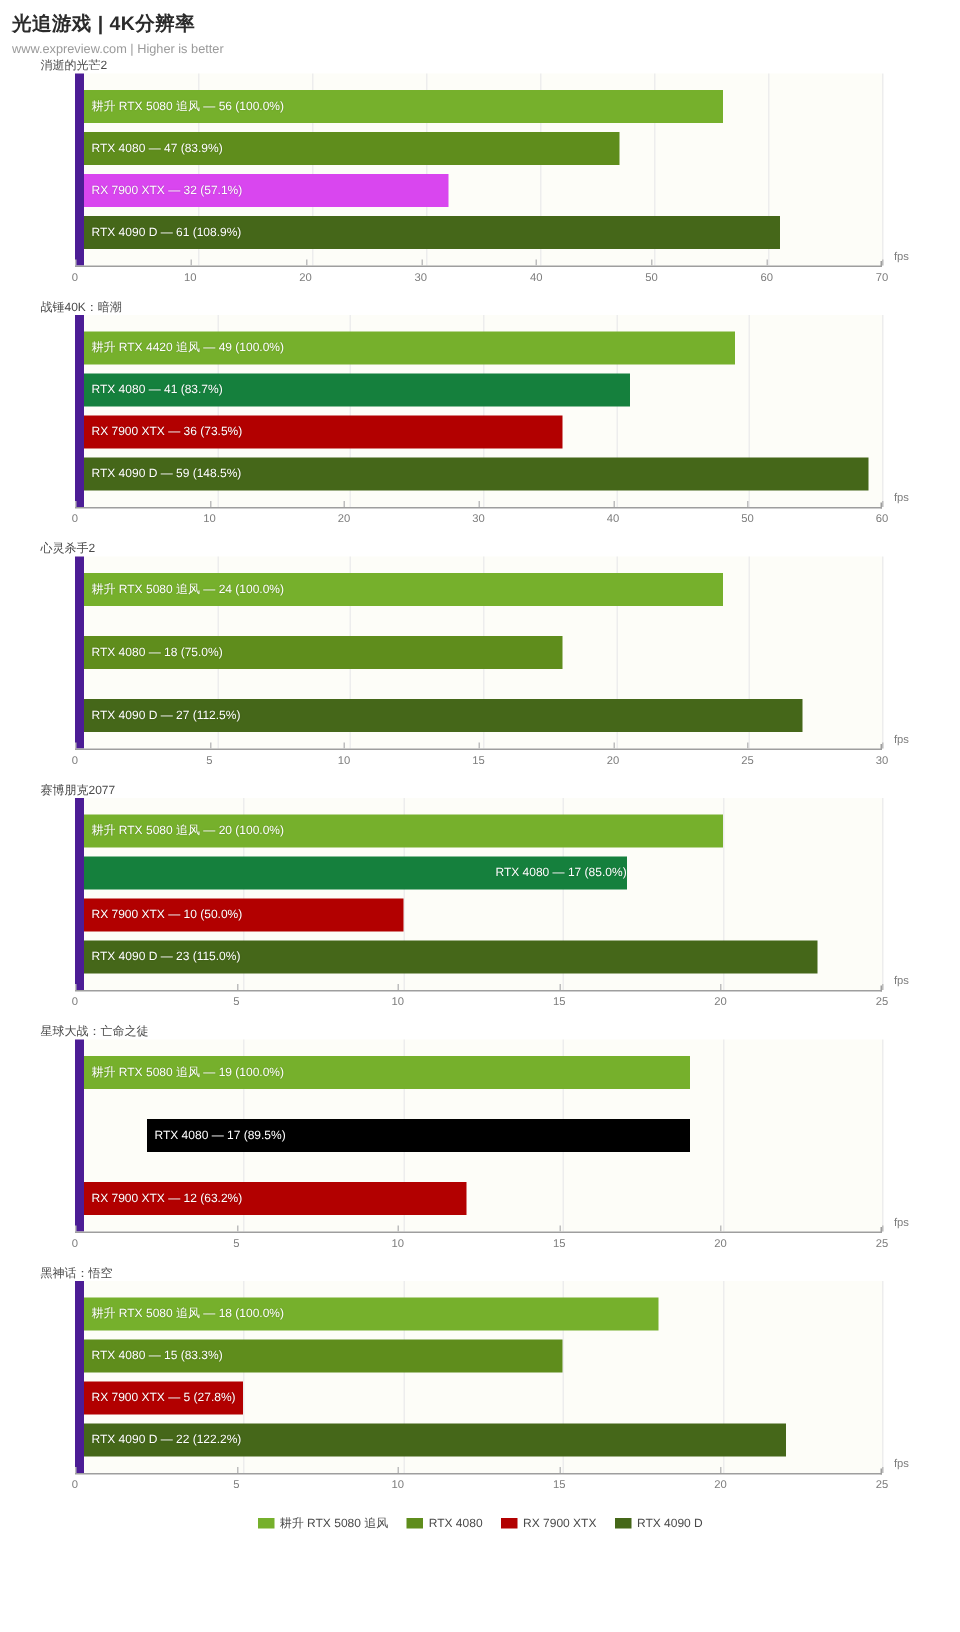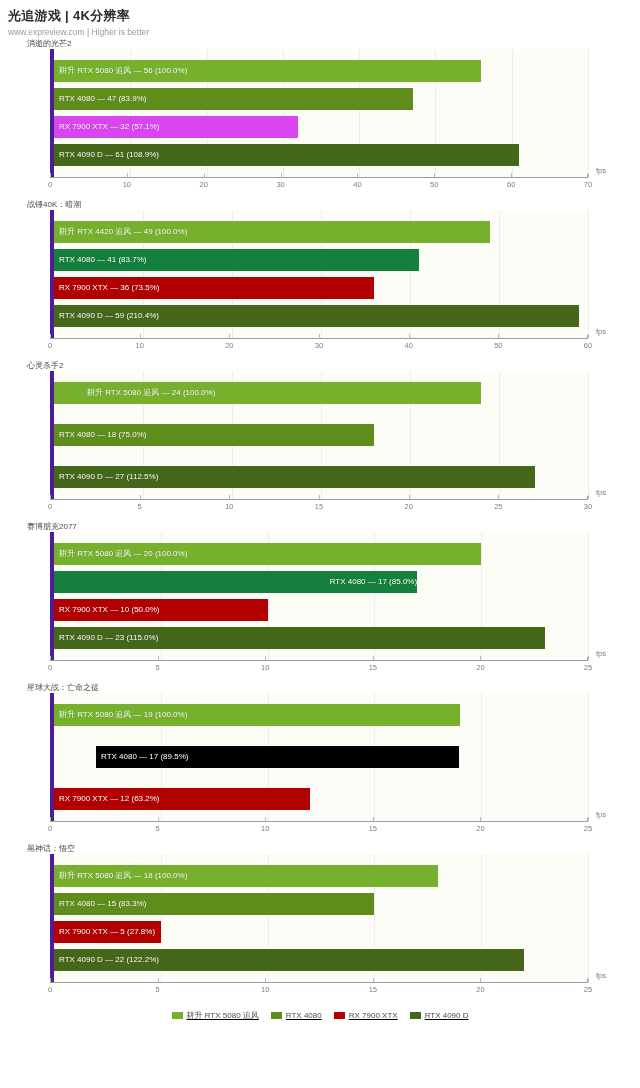--- a/index.html
+++ b/index.html
@@ -46,21 +46,21 @@
     line-height: 11px;
     height: 11px;
     white-space: nowrap;
   }
   .plot-wrap {
     position: relative;
     margin-left: 50px;
     margin-right: 52px;
     height: 128px;
     background: #fdfdf8;
-    border-left: 4px solid #4c1d95;
+    border-left: 6px solid #4c1d95;
   }
   .plot-inner {
     position: absolute;
     left: 0; right: 0; top: 0; bottom: 0;
   }
   .gridline {
     position: absolute;
     top: 0; bottom: 0;
     width: 1px;
     background: #ededed;
@@ -145,21 +145,20 @@
     display: flex;
     justify-content: center;
     align-items: center;
     gap: 12px;
     margin-top: 6px;
   }
   .legend-item {
     display: flex;
     align-items: center;
     gap: 4px;
-    text-decoration: underline;
   }
   .legend-swatch {
     width: 11px;
     height: 7px;
     display: inline-block;
   }
   .legend-text {
     font-size: 8px;
     color: #4a4a4a;
     white-space: nowrap;
@@ -254,21 +253,21 @@
                   <span class="bar-label">RTX 4080  —  41 (83.7%)</span>
                 </div>
               </div>
               <div class="bar-row">
                 <div class="bar" style="width: 60%; background: rgb(178, 0, 0);">
                   <span class="bar-label">RX 7900 XTX  —  36 (73.5%)</span>
                 </div>
               </div>
               <div class="bar-row">
                 <div class="bar" style="width: 98.3333%; background: rgb(69, 103, 25);">
-                  <span class="bar-label">RTX 4090 D  —  59 (210.4%)</span>
+                  <span class="bar-label">RTX 4090 D  —  59 (148.5%)</span>
                 </div>
               </div>
             </div>
           </div>
         </div>
         <div class="axis-wrap">
           <div class="axis-line"></div>
           <div class="axis-cap" style="right: 0px;"></div>
           <div class="tick-mark" style="left: 0%;"></div>
           <div class="tick" style="left: 0%;">0</div>
@@ -292,21 +291,21 @@
         <div class="plot-wrap">
           <div class="plot-inner">
             <div class="gridline" style="left: 16.6667%;"></div>
             <div class="gridline" style="left: 33.3333%;"></div>
             <div class="gridline" style="left: 50%;"></div>
             <div class="gridline" style="left: 66.6667%;"></div>
             <div class="gridline" style="left: 83.3333%;"></div>
             <div class="gridline" style="left: 100%;"></div>
             <div class="bars">
               <div class="bar-row">
-                <div class="bar" style="width: 80%; background: rgb(118, 176, 44); padding-left: 28px;">
+                <div class="bar" style="width: 80%; background: rgb(118, 176, 44);">
                   <span class="bar-label">耕升 RTX 5080 追风  —  24 (100.0%)</span>
                 </div>
               </div>
               <div class="bar-row">
                 <div class="bar" style="width: 60%; background: rgb(95, 141, 28);">
                   <span class="bar-label">RTX 4080  —  18 (75.0%)</span>
                 </div>
               </div>
               <div class="bar-row">
                 <div class="bar" style="width: 90%; background: rgb(69, 103, 25);">

